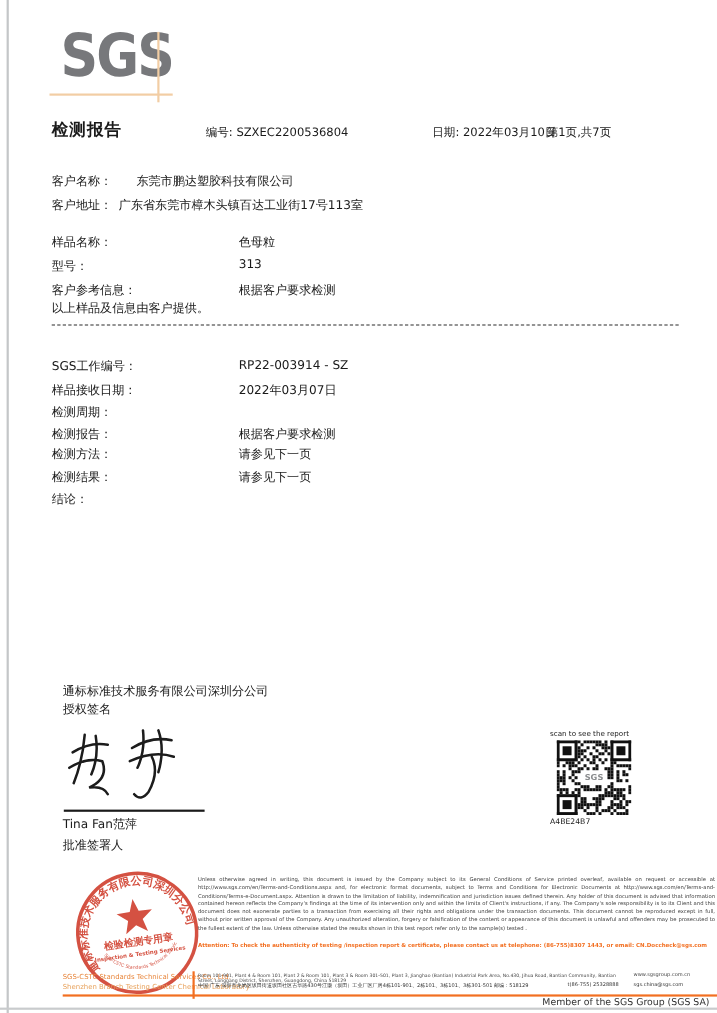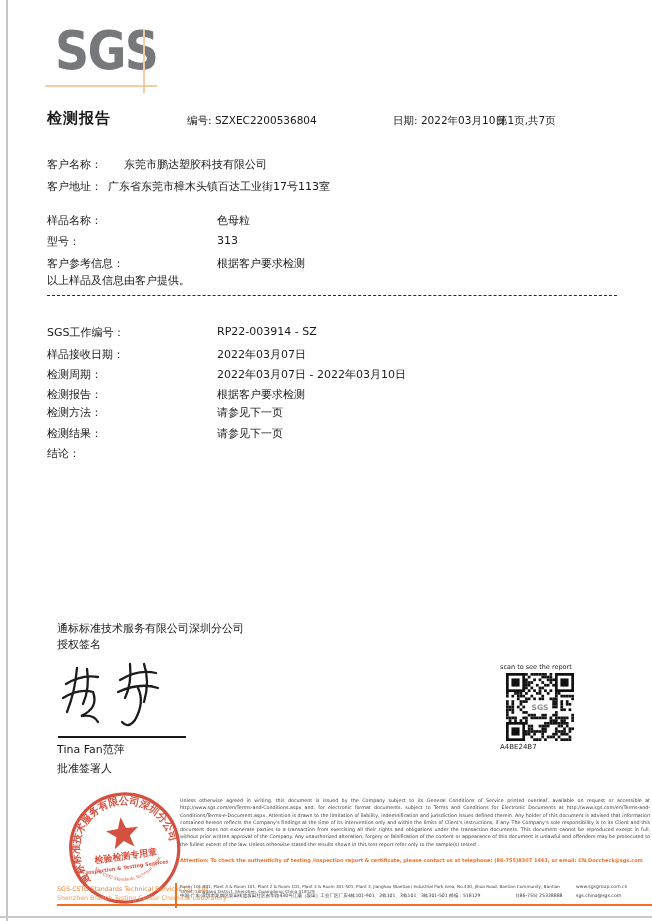--- a/index.html
+++ b/index.html
@@ -94,21 +94,20 @@
   <span class="abs val" style="left:217px;top:256px">根据客户要求检测</span>
   <span class="abs lbl" style="left:47px;top:273px">以上样品及信息由客户提供。</span>
 
   <div class="abs dashed"></div>
 
   <span class="abs lbl" style="left:47px;top:325px">SGS工作编号：</span>
   <span class="abs val" style="left:217px;top:325px">RP22-003914 - SZ</span>
   <span class="abs lbl" style="left:47px;top:347px">样品接收日期：</span>
   <span class="abs val" style="left:217px;top:347px">2022年03月07日</span>
   <span class="abs lbl" style="left:47px;top:367px">检测周期：</span>
-  <span class="abs val" style="left:217px;top:367px">2022年03月07日 - 2022年03月10日</span>
   <span class="abs lbl" style="left:47px;top:387px">检测报告：</span>
   <span class="abs val" style="left:217px;top:387px">根据客户要求检测</span>
   <span class="abs lbl" style="left:47px;top:405px">检测方法：</span>
   <span class="abs val" style="left:217px;top:405px">请参见下一页</span>
   <span class="abs lbl" style="left:47px;top:426px">检测结果：</span>
   <span class="abs val" style="left:217px;top:426px">请参见下一页</span>
   <span class="abs lbl" style="left:47px;top:446px">结论：</span>
 
   <div class="abs sig-company">通标标准技术服务有限公司深圳分公司</div>
   <div class="abs sig-auth">授权签名</div>
@@ -387,15 +386,16 @@
 
   <div class="abs disclaimer">Unless otherwise agreed in writing, this document is issued by the Company subject to its General Conditions of Service printed overleaf, available on request or accessible at http://www.sgs.com/en/Terms-and-Conditions.aspx and, for electronic format documents, subject to Terms and Conditions for Electronic Documents at http://www.sgs.com/en/Terms-and-Conditions/Terms-e-Document.aspx. Attention is drawn to the limitation of liability, indemnification and jurisdiction issues defined therein. Any holder of this document is advised that information contained hereon reflects the Company's findings at the time of its intervention only and within the limits of Client's instructions, if any. The Company's sole responsibility is to its Client and this document does not exonerate parties to a transaction from exercising all their rights and obligations under the transaction documents. This document cannot be reproduced except in full, without prior written approval of the Company. Any unauthorized alteration, forgery or falsification of the content or appearance of this document is unlawful and offenders may be prosecuted to the fullest extent of the law. Unless otherwise stated the results shown in this test report refer only to the sample(s) tested .</div>
   <div class="abs attention">Attention: To check the authenticity of testing /inspection report &amp; certificate, please contact us at telephone: (86-755)8307 1443, or email: CN.Doccheck@sgs.com</div>
   <div class="abs f-vline"></div>
   <div class="abs addr1">Room 101-901, Plant 4 &amp; Room 101, Plant 2 &amp; Room 101, Plant 3 &amp; Room 301-501, Plant 3, Jianghao (Bantian) Industrial Park Area, No.430, Jihua Road, Bantian Community, Bantian Street, Longgang District, Shenzhen, Guangdong, China 518129</div>
   <div class="abs website">www.sgsgroup.com.cn</div>
   <div class="abs addr2">中国·广东·深圳市龙岗区坂田街道坂田社区吉华路430号江灏（坂田）工业厂区厂房4栋101-901、2栋101、3栋101、3栋301-501 邮编：518129</div>
   <div class="abs phone">t(86-755) 25328888</div>
   <div class="abs email">sgs.china@sgs.com</div>
   <div class="abs f-hline"></div>
+  <div class="abs member">Member of the SGS Group (SGS SA)</div>
 
   <div class="scan-edge-bottom"></div>
 </div>
 
 </body></html>

